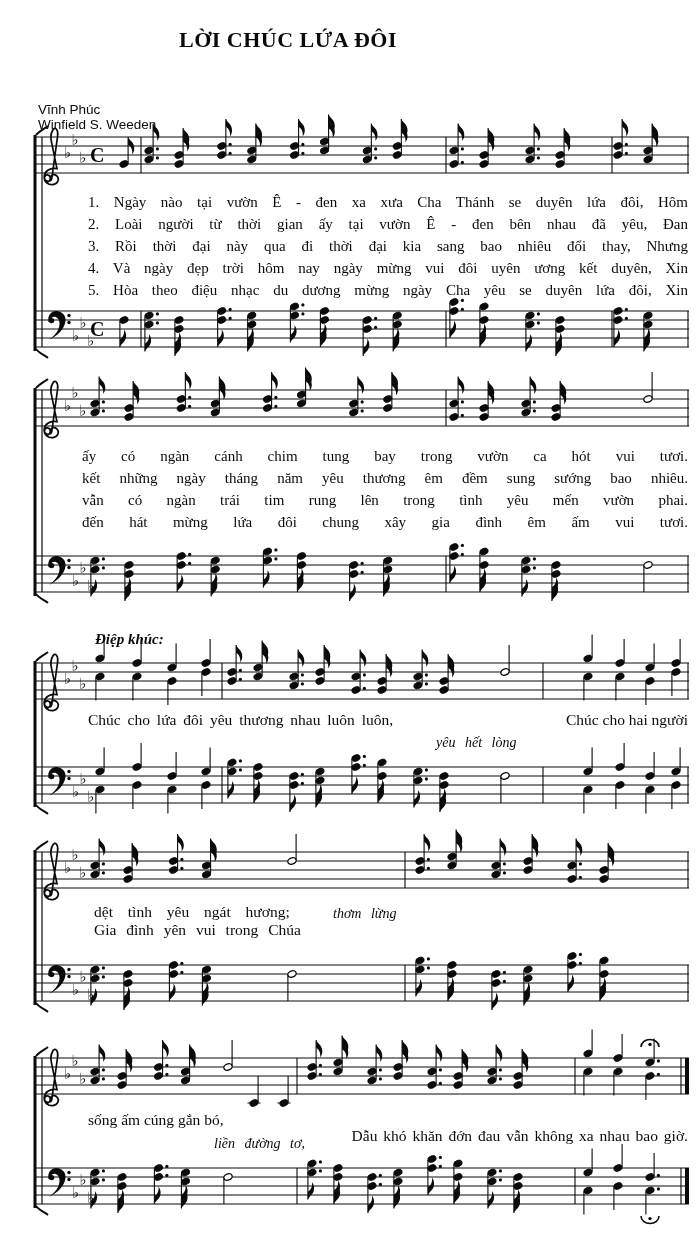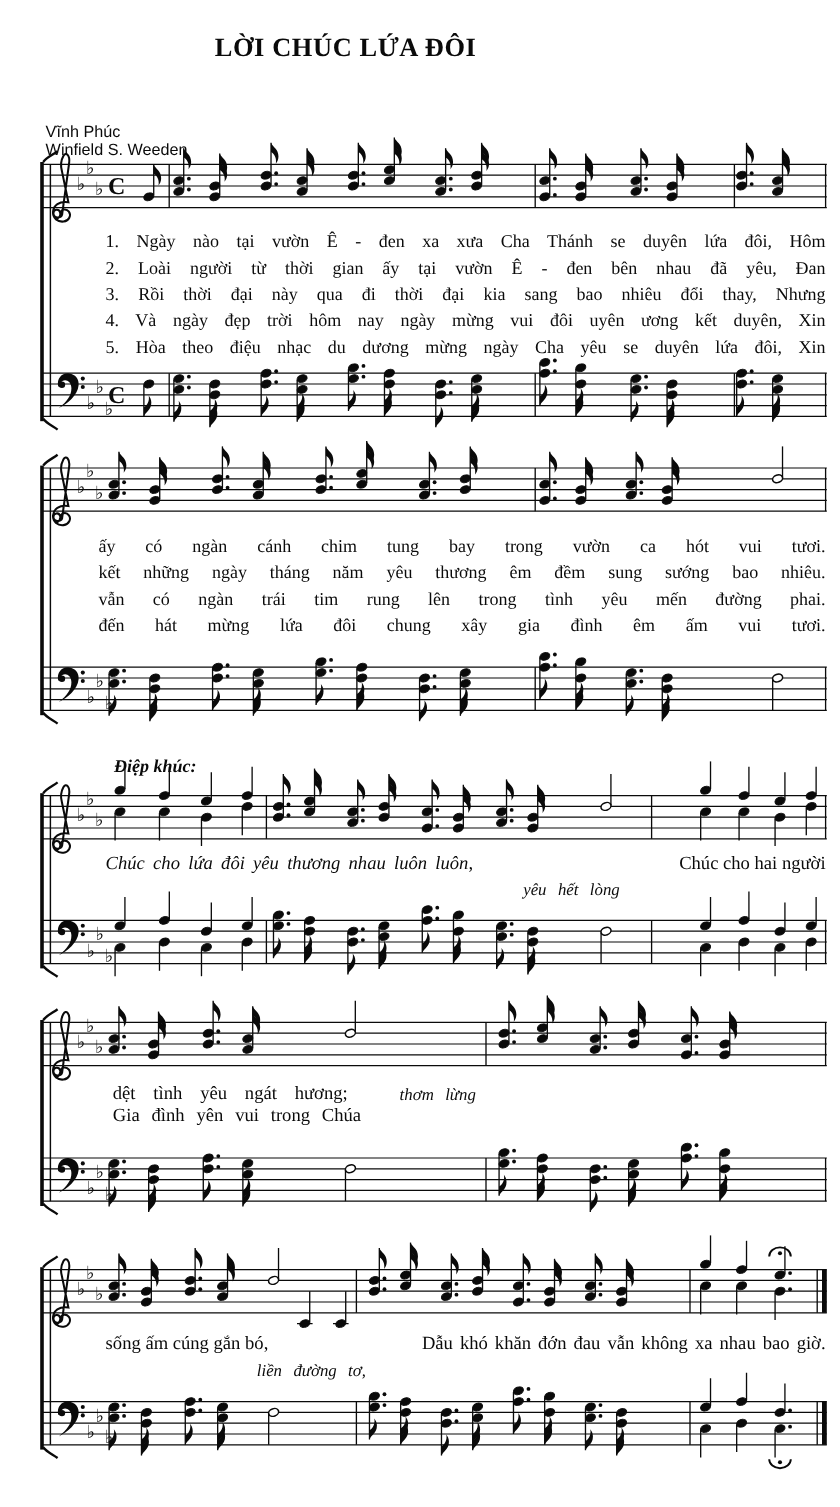--- a/index.html
+++ b/index.html
@@ -19,24 +19,24 @@
   }
   #notation{left:0;top:0;}
   .verse-block{line-height:22px;font-size:15px;}
   .verse-line{text-align:justify;text-align-last:justify;white-space:nowrap;}
   .v1{left:88px;top:191px;width:600px;}
   .v2{left:82px;top:445px;width:606px;}
   .chorus-row{display:flex;justify-content:space-between;font-size:15.5px;white-space:nowrap;}
   .row1{left:88px;top:711px;width:600px;}
   .row2{left:94px;top:903px;width:594px;flex-direction:column;}
   .row3{left:88px;top:1111px;width:600px;}
-  .row1 .seg-left{word-spacing:3px;font-style:italic;}
+  .row1 .seg-left{word-spacing:3px;}
   .row2 .seg-left{word-spacing:11px;}
   .row2 .seg-right{word-spacing:6px;}
-  .row3 .seg-right{word-spacing:2px;}
+  .row3 .seg-right{word-spacing:2px;margin-top:16px;}
   .ann{font-style:italic;font-size:14px;word-spacing:6px;}
   .ann1{left:436px;top:735px;}
   .ann2{left:308px;top:906px;margin-left:25px;}
   .ann3{left:214px;top:1136px;}
   .chorus-label{left:95px;top:631px;font-style:italic;font-weight:600;font-size:15px;}
 </style>
 </head>
 <body>
 
 <div class="page">
@@ -1027,21 +1027,21 @@
     <div class="verse-line">1. Ngày nào tại vườn Ê - đen xa xưa Cha Thánh se duyên lứa đôi, Hôm</div>
     <div class="verse-line">2. Loài người từ thời gian ấy tại vườn Ê - đen bên nhau đã yêu, Đan</div>
     <div class="verse-line">3. Rồi thời đại này qua đi thời đại kia sang bao nhiêu đổi thay, Nhưng</div>
     <div class="verse-line">4. Và ngày đẹp trời hôm nay ngày mừng vui đôi uyên ương kết duyên, Xin</div>
     <div class="verse-line">5. Hòa theo điệu nhạc du dương mừng ngày Cha yêu se duyên lứa đôi, Xin</div>
   </div>
 
   <div class="abs verse-block v2">
     <div class="verse-line">ấy có ngàn cánh chim tung bay trong vườn ca hót vui tươi.</div>
     <div class="verse-line">kết những ngày tháng năm yêu thương êm đềm sung sướng bao nhiêu.</div>
-    <div class="verse-line">vẫn có ngàn trái tim rung lên trong tình yêu mến đường phai.</div>
+    <div class="verse-line">vẫn có ngàn trái tim rung lên trong tình yêu mến vườn phai.</div>
     <div class="verse-line">đến hát mừng lứa đôi chung xây gia đình êm ấm vui tươi.</div>
   </div>
 
   <div class="abs chorus-label">Điệp khúc:</div>
 
   <div class="abs chorus-row row1">
     <span class="seg-left">Chúc cho lứa đôi yêu thương nhau luôn luôn,</span>
     <span class="seg-right">Chúc cho hai người</span>
   </div>
   <div class="abs ann ann1">yêu hết lòng</div>

